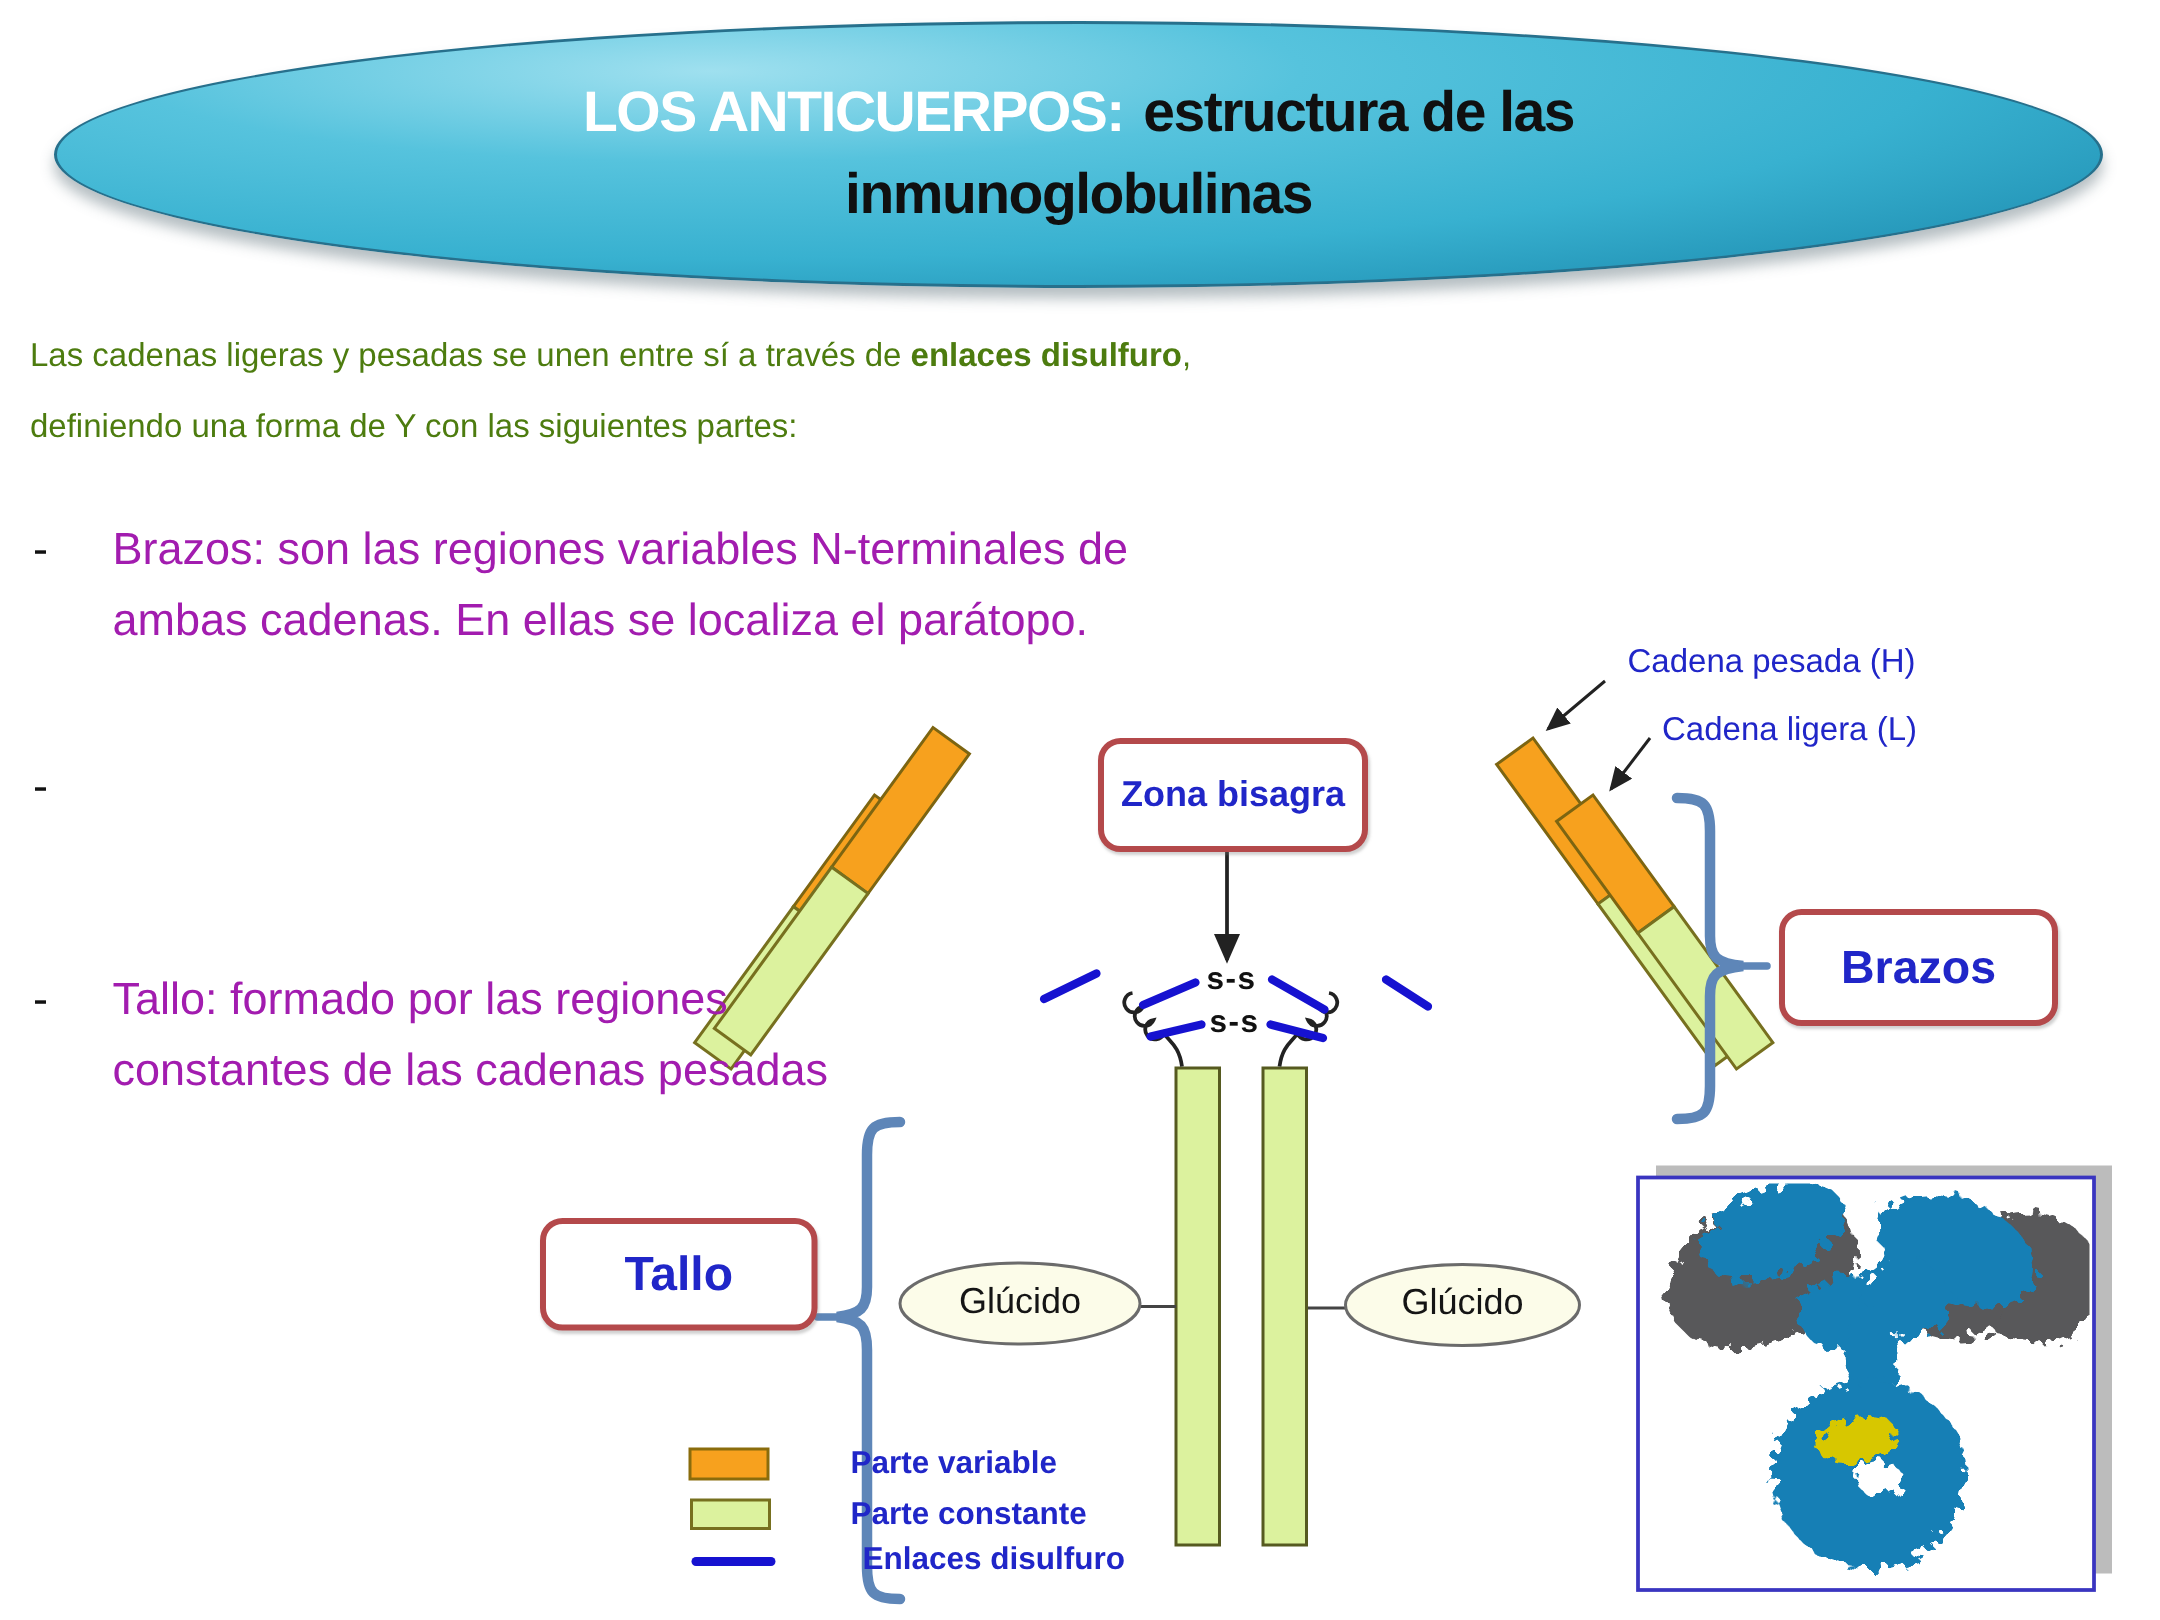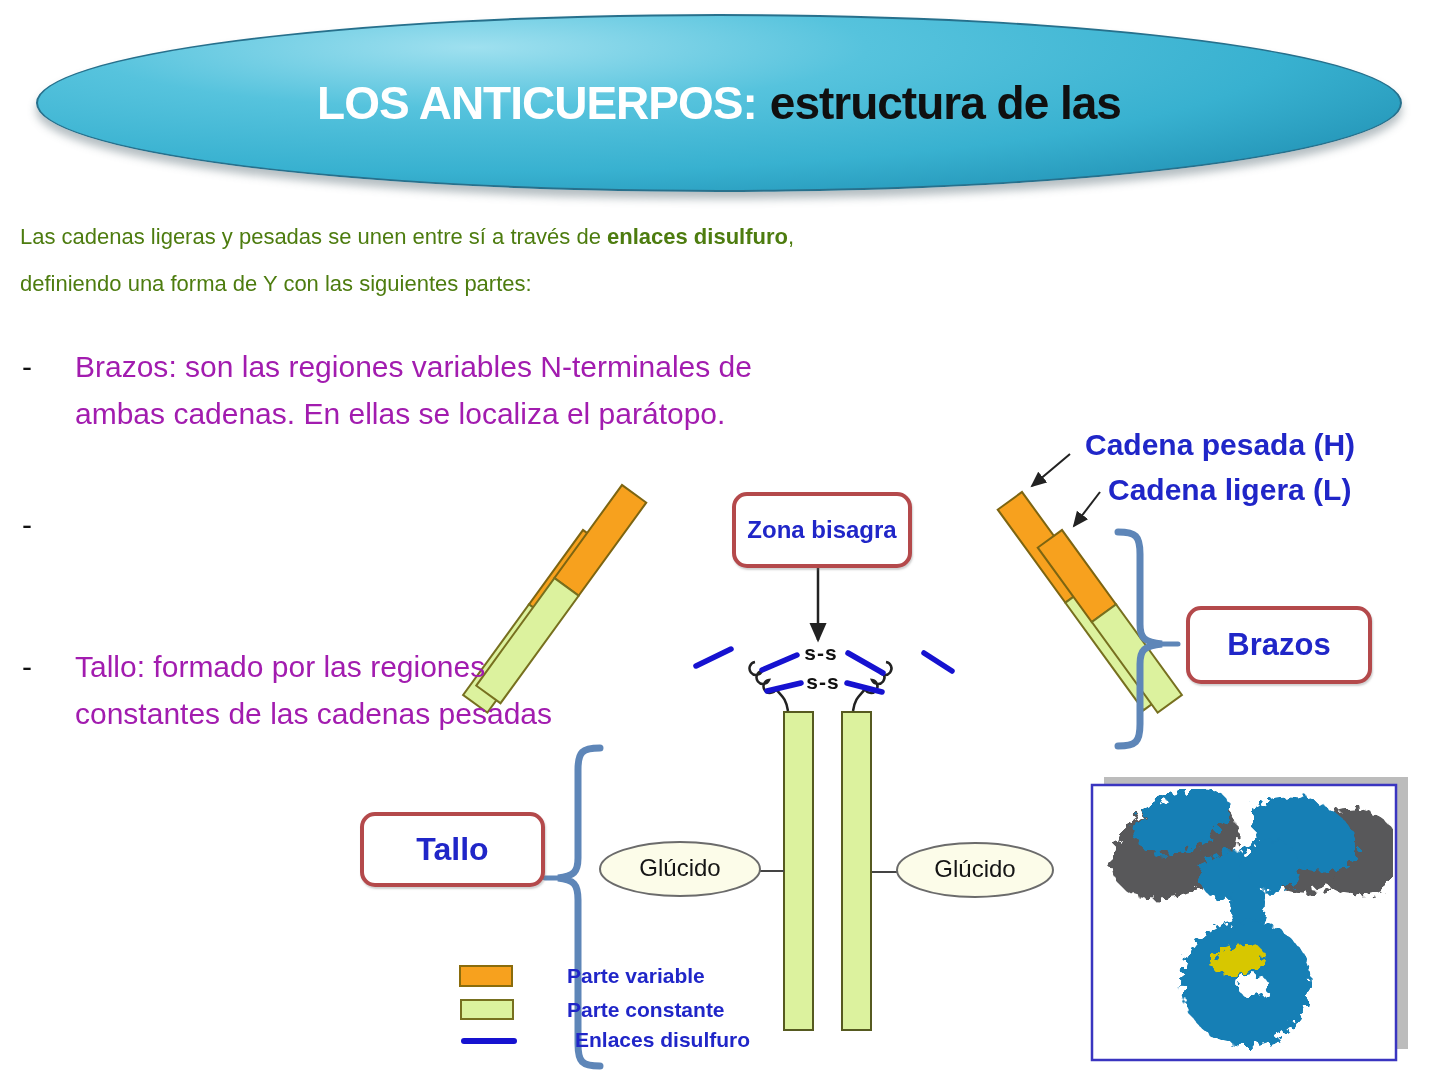--- a/index.html
+++ b/index.html
@@ -12,21 +12,21 @@
   
   .title-ellipse{
     position:absolute;left:36px;top:14px;width:1362px;height:174px;
     border-radius:50%;
     background:radial-gradient(ellipse at 32% 18%, #9fe0ef 0%, #56c3dd 30%, var(--title-teal) 62%, #2191b4 88%, #1d7f9f 100%);
     border:2px solid #27708c;
     box-shadow:0 7px 9px rgba(90,110,120,0.45);
     display:flex;flex-direction:column;align-items:center;justify-content:center;
     text-align:center;
   }
-  .title-line{font-size:46px;font-weight:bold;letter-spacing:-1px;line-height:1.45;white-space:nowrap;}
+  .title-line{font-size:38px;font-weight:bold;letter-spacing:-1px;line-height:1.45;white-space:nowrap;}
   .title-hl{color:#ffffff;margin-right:13px;}
   .title-rest,.title-l2{color:#101010;}
   
   .textblock{position:absolute;color:#4d7c0f;font-size:22px;line-height:47px;margin-top:17px;}
   .textblock .b{font-weight:bold;}
   #intro{left:20px;top:196px;width:780px;}
   .bullet{position:absolute;}
   .bullet .marker{position:absolute;left:2px;top:0;font-size:30px;line-height:47px;color:#111;}
   .bullet .btext{display:block;margin-left:55px;font-size:30px;line-height:47px;color:#a21caf;}
   #bullet1{left:20px;top:343px;} #bullet1 .btext{width:690px;}
@@ -34,21 +34,21 @@
   #bullet3{left:20px;top:643px;} #bullet3 .btext{width:480px;}
   
   .callout{
     position:absolute;background:#fff;border:4px solid var(--box-border-red);
     border-radius:15px;display:flex;align-items:center;justify-content:center;
     color:var(--label-blue);font-weight:bold;box-shadow:1px 2px 2px rgba(120,120,120,0.35);
   }
   #box-zona{left:732px;top:492px;width:172px;height:68px;font-size:24px;}
   #box-brazos{left:1186px;top:606px;width:178px;height:70px;font-size:31px;}
   #box-tallo{left:360px;top:812px;width:177px;height:67px;font-size:32px;}
-  .chain-label{position:absolute;color:var(--label-blue);font-weight:bold;font-size:30px;white-space:nowrap;}
+  .chain-label{position:absolute;color:var(--label-blue);font-weight:normal;font-size:22px;white-space:nowrap;}
   #lbl-heavy{left:1085px;top:428px;}
   #lbl-light{left:1108px;top:473px;}
   .ss-label{position:absolute;width:50px;text-align:center;color:#111;font-weight:bold;font-size:21px;letter-spacing:1px;}
   #ss-top{left:796px;top:641px;}
   #ss-bottom{left:798px;top:670px;}
   .glucido-label{position:absolute;width:160px;text-align:center;color:#151515;font-size:24px;}
   #gluc-left{left:600px;top:854px;}
   #gluc-right{left:895px;top:855px;}
   .legend-label{position:absolute;color:var(--label-blue);font-weight:bold;font-size:21px;white-space:nowrap;margin-left:34px;}
   #leg1{left:533px;top:964px;}
@@ -153,20 +153,21 @@
       <ellipse cx="1238" cy="960" rx="27" ry="15" style="fill:var(--molecule-yellow)" transform="rotate(-14 1238 960)"></ellipse>
       <ellipse cx="1253" cy="986" rx="15" ry="12" fill="#ffffff"></ellipse>
     </g>
   </g>
 </svg>
 
 <div class="title-ellipse">
   <div class="title-line">
     <span class="title-hl">LOS ANTICUERPOS:</span><span class="title-rest">estructura de las</span>
   </div>
+  <div class="title-line title-l2">inmunoglobulinas</div>
 </div>
 
 <div id="intro" class="textblock"><span>Las cadenas ligeras y pesadas se unen entre sí a través de </span><span class="b">enlaces disulfuro</span><span>, definiendo una forma de Y con las siguientes partes:</span></div>
 
 <div id="bullet1" class="bullet">
   <span class="marker">-</span>
   <span class="btext"><span class="b">Brazos</span><span>: son las regiones variables N-terminales de ambas cadenas. En ellas se localiza el parátopo.</span></span>
 </div>
 <div id="bullet2" class="bullet">
   <span class="marker">-</span>

